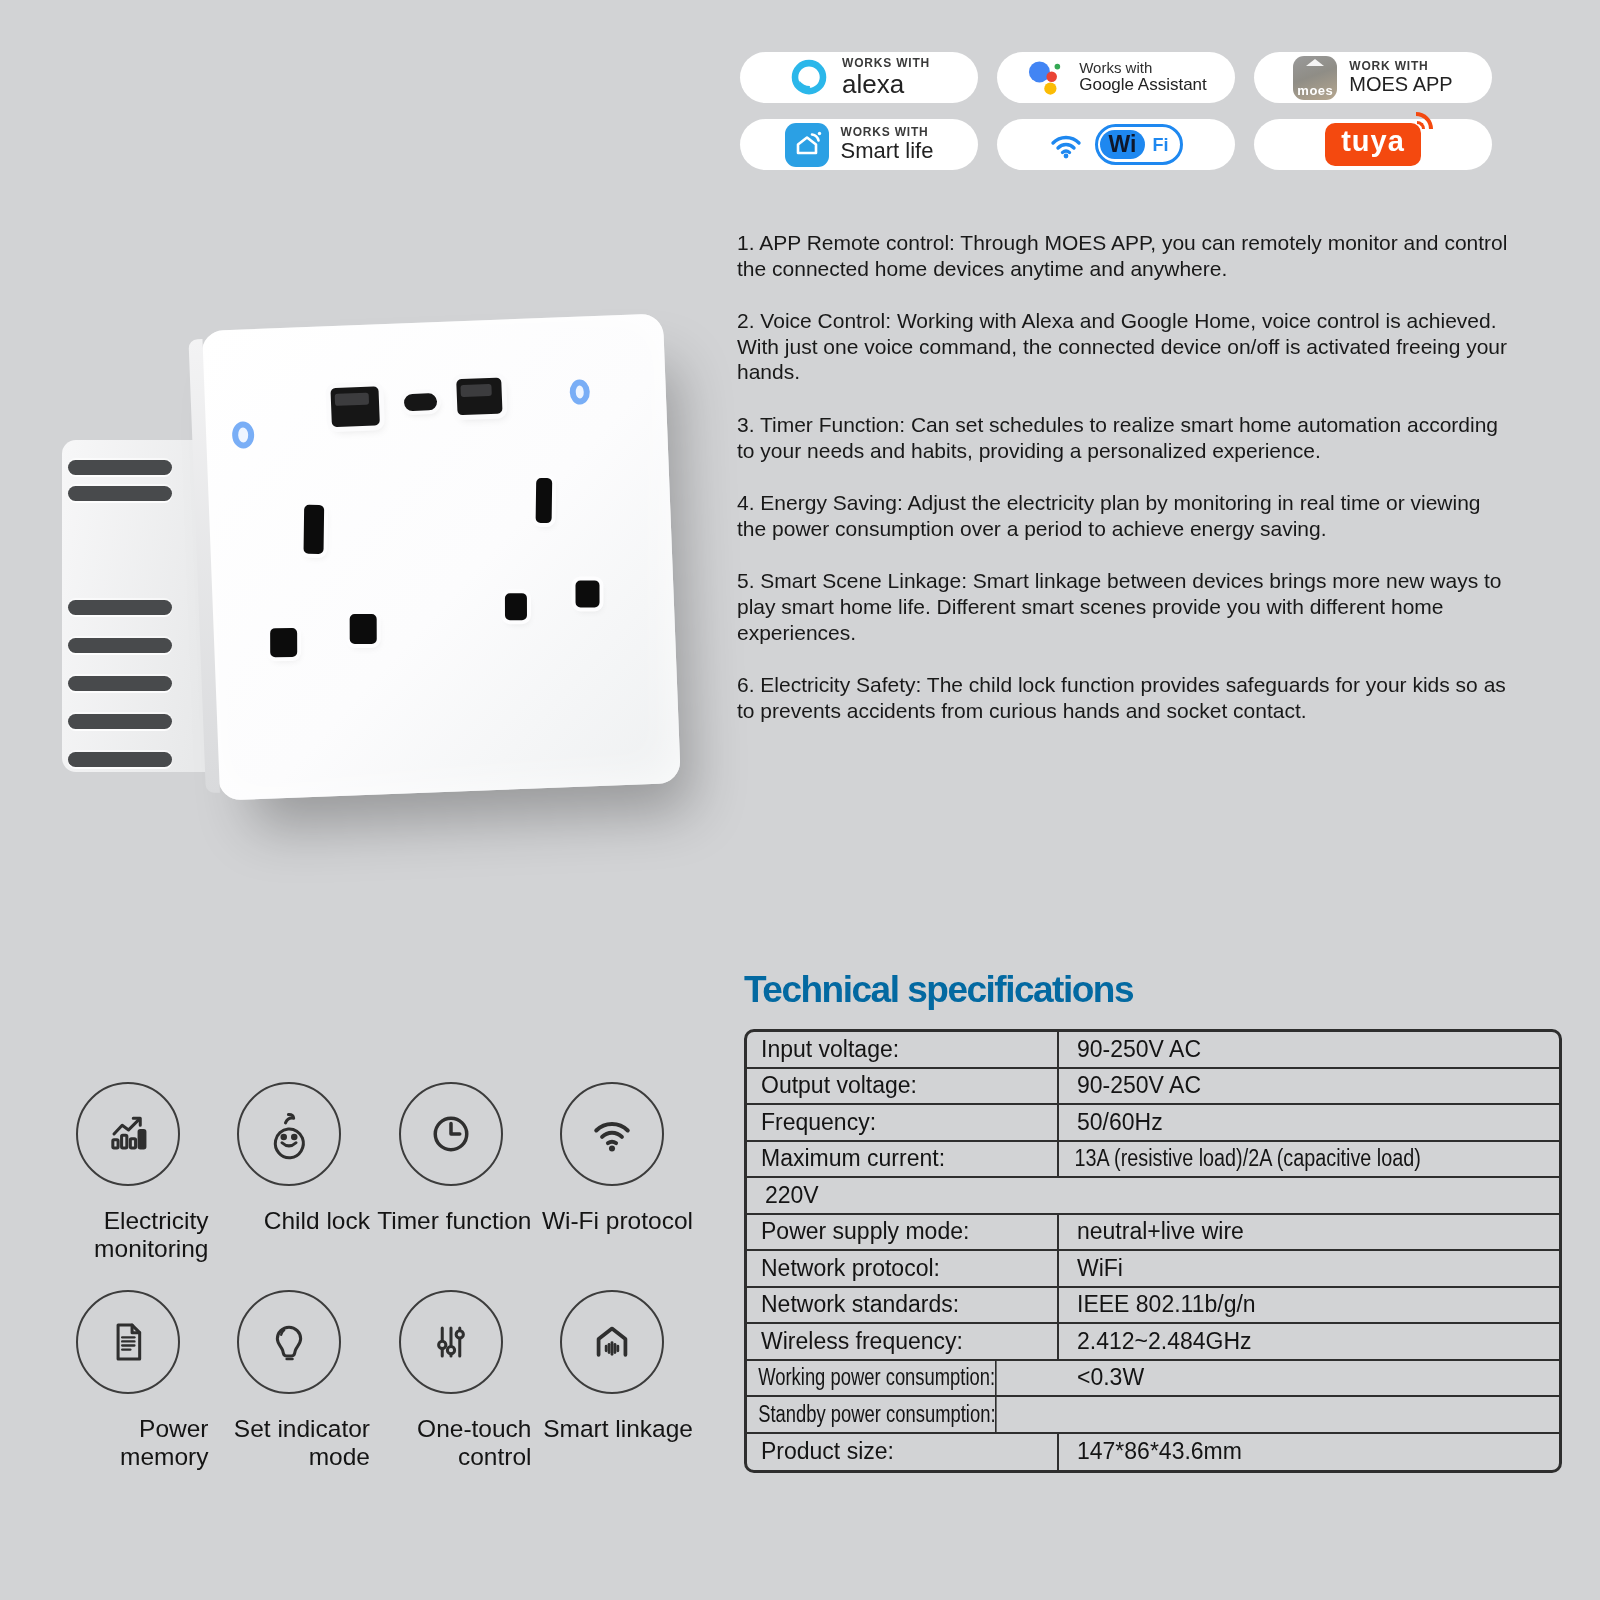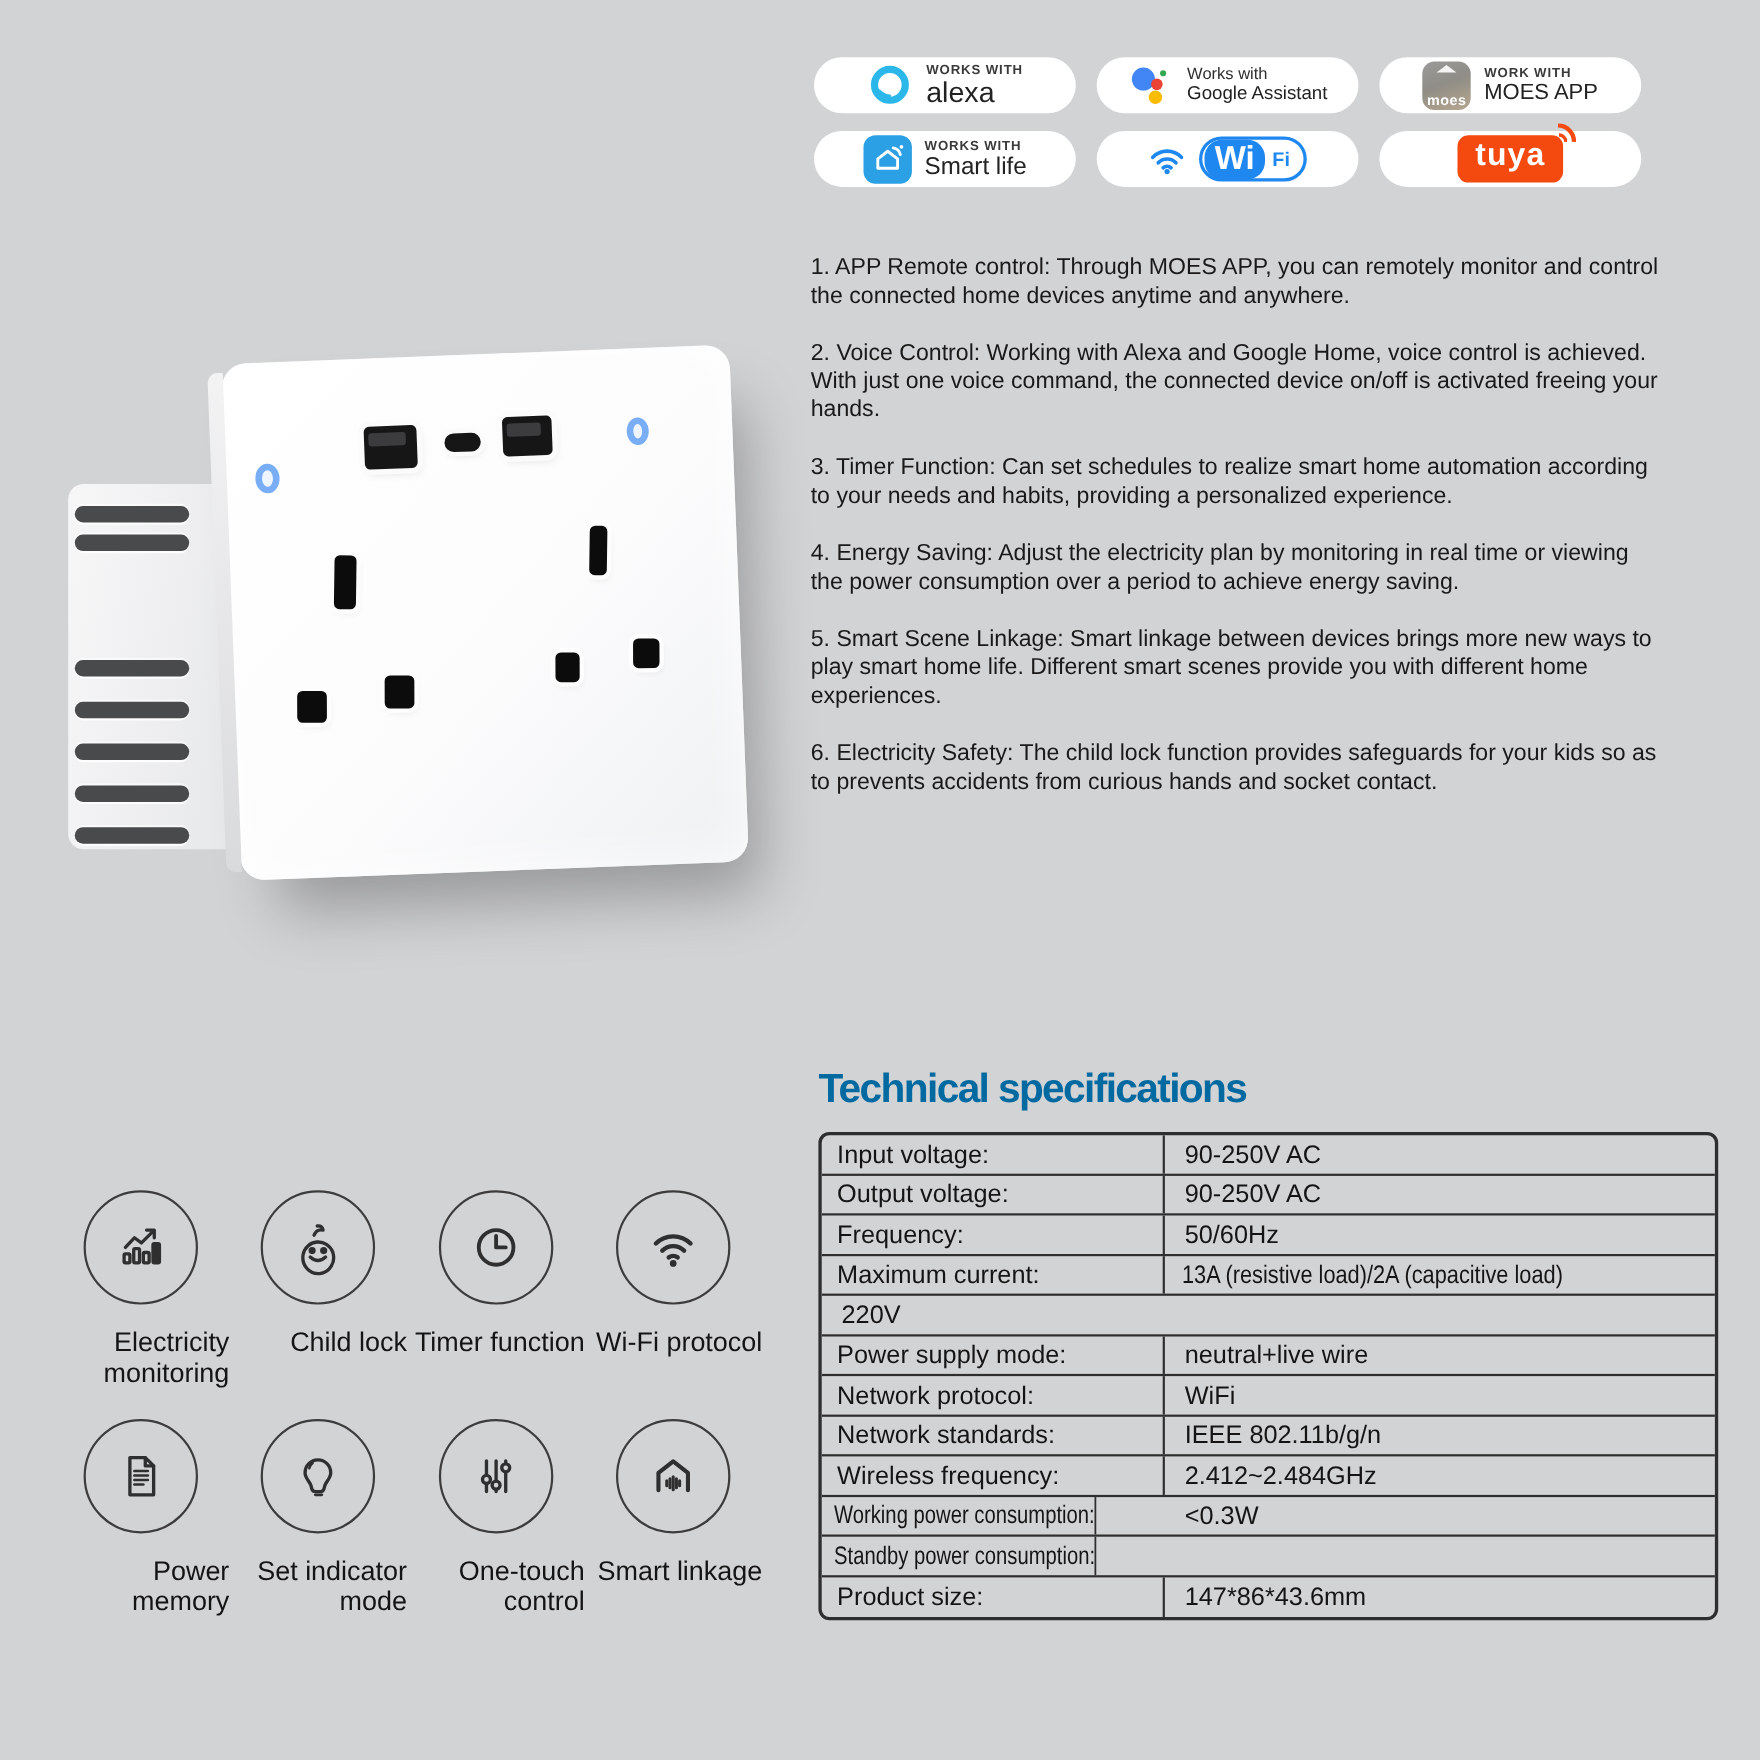--- a/index.html
+++ b/index.html
@@ -32,21 +32,21 @@
     background:linear-gradient(160deg,#9a9a9a 0%,#8f8d86 45%,#b6a78f 100%);
     display:flex; flex-direction:column; align-items:center; justify-content:center; gap:18px;
   }
   .moes-roof { width:0; height:0; border-left:9px solid transparent; border-right:9px solid transparent; border-bottom:7px solid #fff; opacity:.9; }
   .moes-word { color:#fff; font-size:13px; font-weight:700; letter-spacing:.5px; line-height:1; }
 
   .sl-icon { width:44px; height:44px; border-radius:11px; flex:0 0 44px; background:#2ba0e4;
     display:flex; align-items:center; justify-content:center; }
 
   .wifi-pill { display:flex; align-items:center; border:3.5px solid #1e88f0; border-radius:21px; background:#fff; height:41px; padding:2px; }
-  .wifi-wi { background:#1e88f0; color:#ffffff; font-weight:700; font-size:30px; border-radius:16px; padding:3px 9px; line-height:1; }
+  .wifi-wi { background:#1e88f0; color:#0f172a; font-weight:700; font-size:23px; border-radius:16px; padding:3px 9px; line-height:1; }
   .wifi-fi { color:#1e88f0; font-weight:700; font-size:18px; padding:0 10px 0 7px; line-height:1; }
 
   .tuya-logo { position:relative; background:#f4490f; color:#fff; border-radius:10px;
     font-weight:700; font-size:29px; letter-spacing:1px; padding:3px 16px 8px; line-height:1.1; }
   .tuya-arc { position:absolute; right:-12px; top:-11px; width:17px; height:17px;
     border:4px solid #f4490f; border-left:none; border-bottom:none; border-radius:0 17px 0 0; }
   .tuya-arc2 { position:absolute; right:-4px; top:-2px; width:8px; height:8px;
     border:3.5px solid #f4490f; border-left:none; border-bottom:none; border-radius:0 9px 0 0; }
 
   

